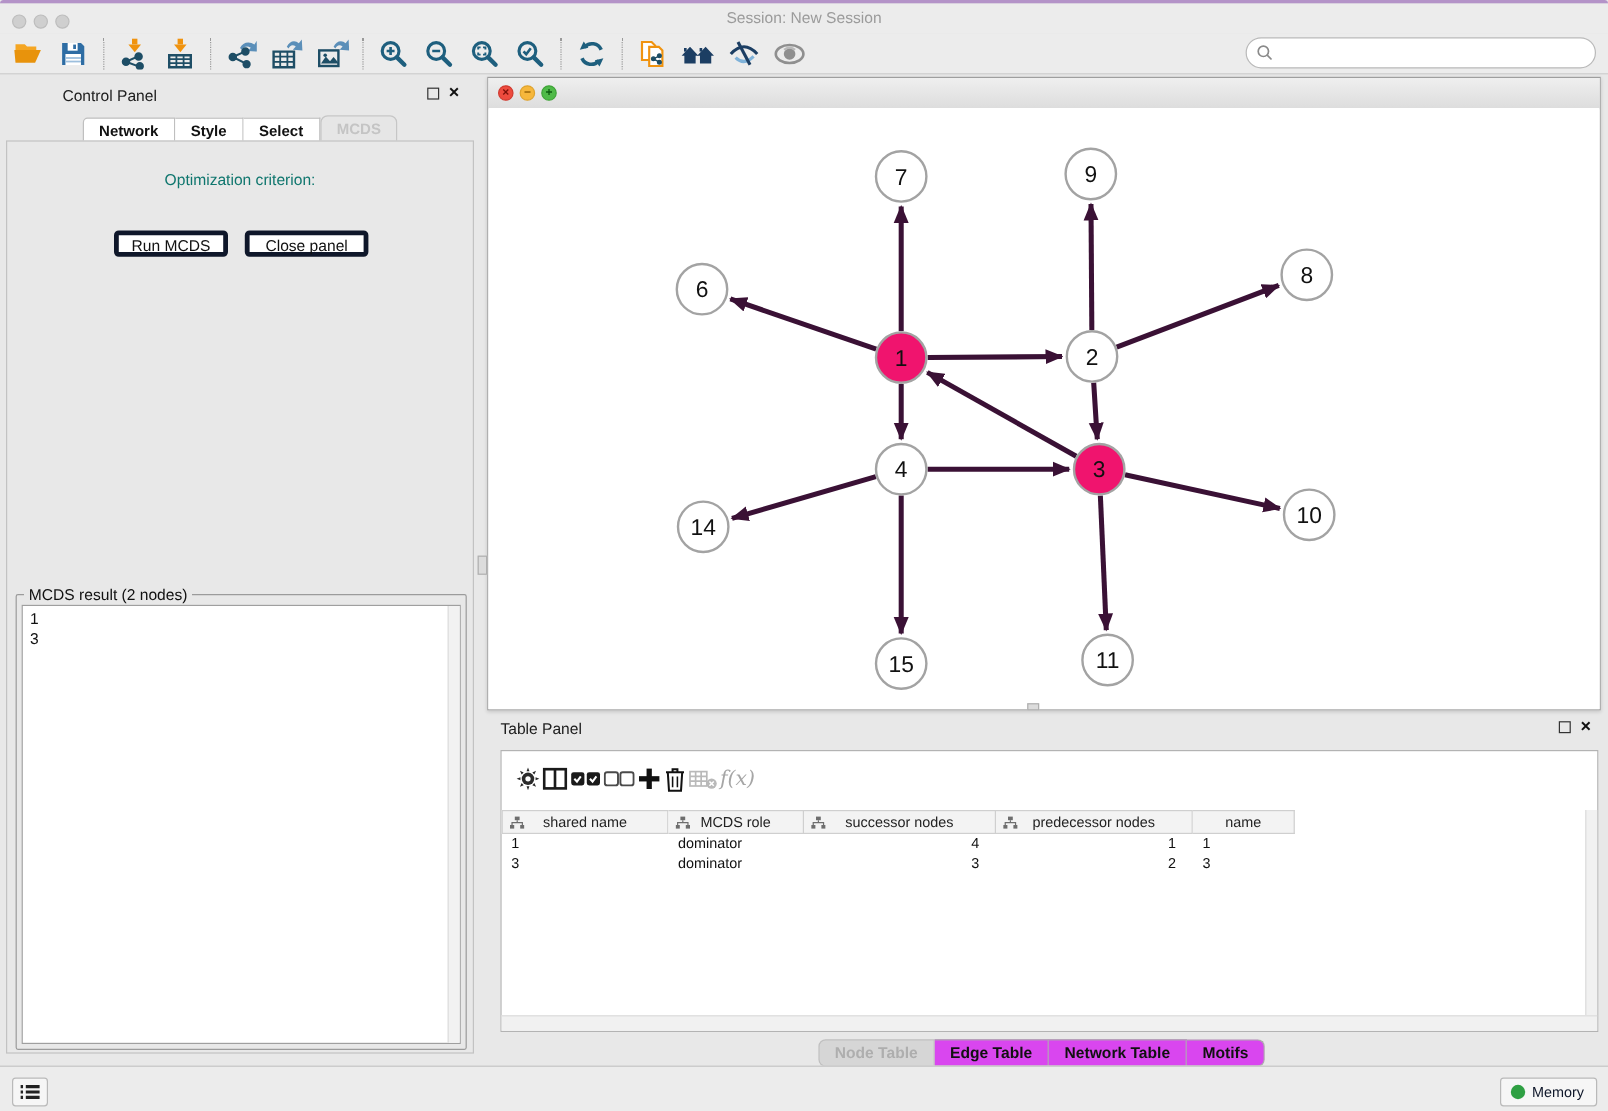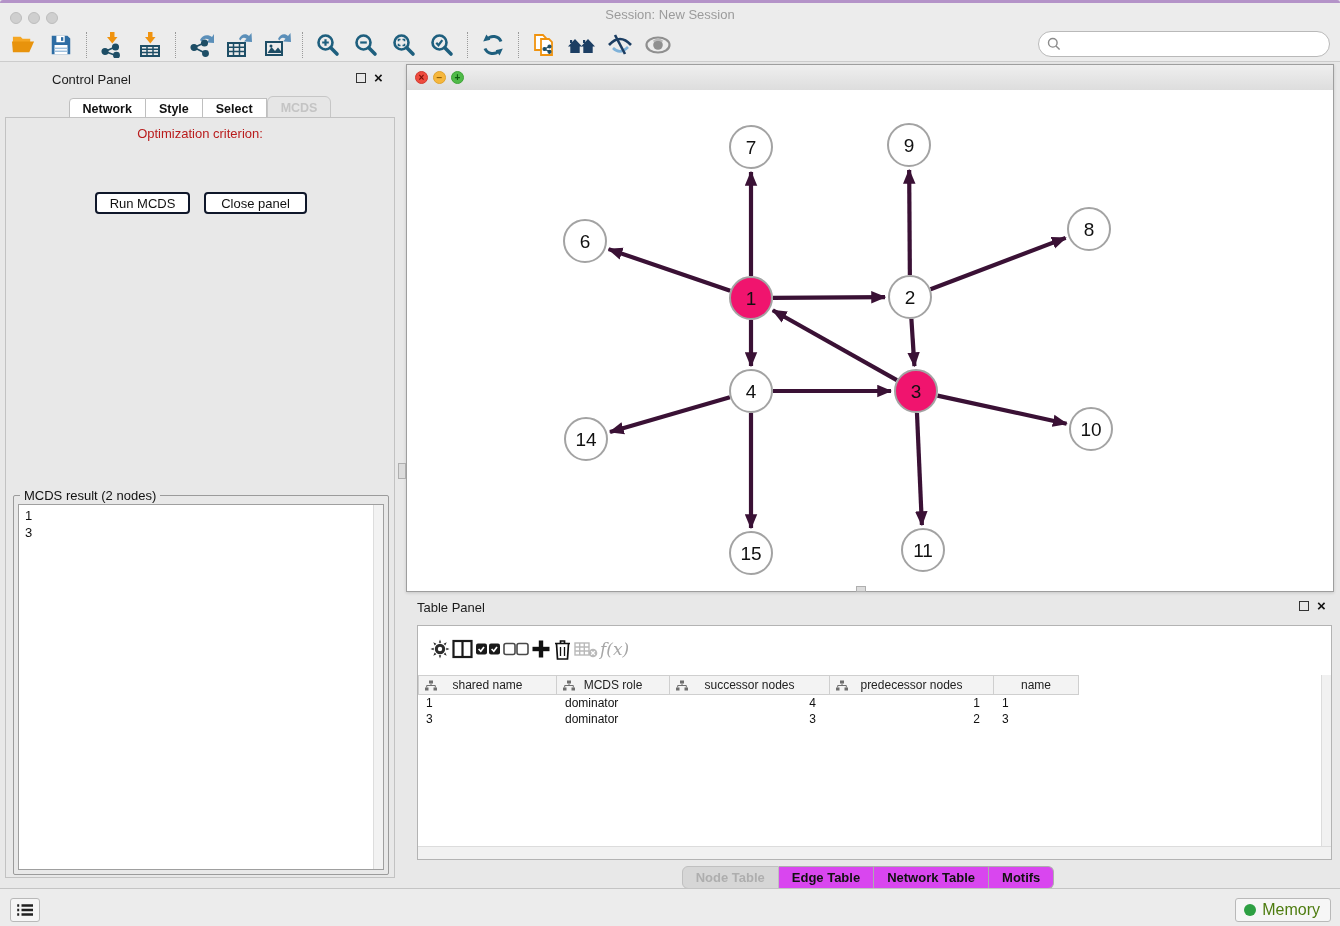--- a/index.html
+++ b/index.html
@@ -20,26 +20,26 @@
   
   .cp-title{position:absolute;left:8px;top:72px;font-size:13px;color:#1c1c1c;margin-left:44px;}
   .panel-btns{position:absolute;display:flex;gap:8px;align-items:center;}
   .float-sq{width:8px;height:8px;border:1.5px solid #333;display:inline-block;}
   .close-x{font-size:15px;font-weight:bold;color:#111;line-height:10px;}
   .cp-tabs{position:absolute;left:0;top:96px;width:400px;display:flex;justify-content:center;align-items:flex-end;}
   .cp-tab{height:21px;line-height:21px;padding:0 13px;font-size:12.5px;font-weight:bold;background:#fff;border:1px solid #BFBFBF;border-left:none;color:#111;}
   .cp-tab:first-child{border-left:1px solid #BFBFBF;border-radius:4px 0 0 0;}
   .cp-tab.sel{background:#E6E6E6;color:#C4C4C4;border:1px solid #C6C6C6;border-radius:6px 6px 0 0;height:23px;line-height:23px;}
   .cp-body{position:absolute;left:5px;top:117px;width:390px;height:761px;background:#E8E8E8;border:1px solid #C2C2C2;box-sizing:border-box;}
-  .opt-label{position:absolute;left:0;right:0;top:8px;text-align:center;font-size:13px;color:#b91c1c;}
+  .opt-label{position:absolute;left:0;right:0;top:24px;text-align:center;font-size:13px;color:#0f766e;}
   .dropdown{position:absolute;left:40px;top:41px;width:310px;height:23px;background:#fff;border:1px solid #A9A9A9;border-radius:4px;display:flex;align-items:center;box-sizing:border-box;font-size:13px;padding-left:10px;}
   .chevrons{position:absolute;right:7px;top:4px;display:flex;flex-direction:column;gap:2px;}
   .chevrons .up{width:0;height:0;border-left:4px solid transparent;border-right:4px solid transparent;border-bottom:5px solid #555;}
   .chevrons .dn{width:0;height:0;border-left:4px solid transparent;border-right:4px solid transparent;border-top:5px solid #555;}
-  .cp-btn{position:absolute;top:74px;height:22px;background:#fff;border:2px solid #0f172a;border-radius:4px;font-size:13px;font-family:"Liberation Sans",sans-serif;color:#111;}
+  .cp-btn{position:absolute;top:74px;height:22px;background:#fff;border:4px solid #0f172a;border-radius:4px;font-size:13px;font-family:"Liberation Sans",sans-serif;color:#111;}
   .groupbox{position:absolute;left:7px;top:377px;width:374px;height:378px;border:1px solid #9B9B9B;border-radius:2px;}
   .groupbox .gb-label{position:absolute;top:-8px;left:6px;background:#E8E8E8;padding:0 4px;font-size:13px;color:#111;}
   .gb-inner{position:absolute;left:4px;top:8px;right:4px;bottom:4px;background:#fff;border:1px solid #9F9F9F;}
   .gb-text{position:absolute;left:0;top:0;right:10px;bottom:0;font-size:13px;line-height:17px;padding:2px 6px;color:#111;}
   .gb-scroll{position:absolute;right:0;top:0;bottom:0;width:9px;background:#F2F2F2;border-left:1px solid #DDD;}
   
   .netwin{position:absolute;left:406px;top:64px;width:928px;height:528px;background:#fff;border:1px solid #9E9E9E;box-sizing:border-box;box-shadow:0 1px 3px rgba(0,0,0,.15);}
   .net-titlebar{position:absolute;left:0;top:0;right:0;height:25px;background:linear-gradient(#EFEFEF,#DDDDDD);border-bottom:1px solid #ABABAB;}
   .net-title{position:absolute;left:0;right:0;top:4px;text-align:center;font-size:13px;color:#1A1A1A;}
   .tl{position:absolute;top:6px;width:13px;height:13px;border-radius:50%;display:flex;align-items:center;justify-content:center;font-size:10px;font-weight:bold;box-sizing:border-box;}
@@ -63,21 +63,21 @@
   .tp-vscroll{position:absolute;right:0;top:49px;bottom:13px;width:9px;background:#F1F1F1;border-left:1px solid #DCDCDC;}
   .tp-hscroll{position:absolute;left:0;right:0;bottom:0;height:12px;background:#F1F1F1;border-top:1px solid #DCDCDC;}
   .tp-tabs{position:absolute;left:404px;top:866px;width:928px;display:flex;justify-content:center;}
   .tp-tab{height:21px;line-height:21px;padding:0 13px;font-size:13px;font-weight:bold;background:#d946ef;border:1px solid #ADADAD;border-left:none;color:#111;}
   .tp-tab.sel{background:#D6D6D6;color:#AEAEAE;border:1px solid #C0C0C0;border-radius:6px 0 0 6px;}
   .tp-tab:last-child{border-radius:0 6px 6px 0;}
   
   .statusbar{position:absolute;left:0;top:888px;width:1340px;height:38px;background:#ECECEC;border-top:1px solid #C4C4C4;box-sizing:border-box;}
   .sb-btn{position:absolute;top:9px;height:24px;background:#F6F6F6;border:1px solid #B9B9B9;border-radius:3px;display:flex;align-items:center;justify-content:center;box-sizing:border-box;}
   .mem-dot{width:12px;height:12px;border-radius:50%;background:#2EA043;margin:0 6px 0 8px;}
-  .mem-label{font-size:16px;margin-right:10px;color:#4d7c0f;}
+  .mem-label{font-size:12px;margin-right:10px;color:#0f172a;}
 </style>
 </head>
 <body>
 
 <div class="purple-strip"></div>
 <div class="titlebar">
   <span class="mac-dot" style="left:10px"></span>
   <span class="mac-dot" style="left:28px"></span>
   <span class="mac-dot" style="left:46px"></span>
   <div class="title">Session: New Session</div>

